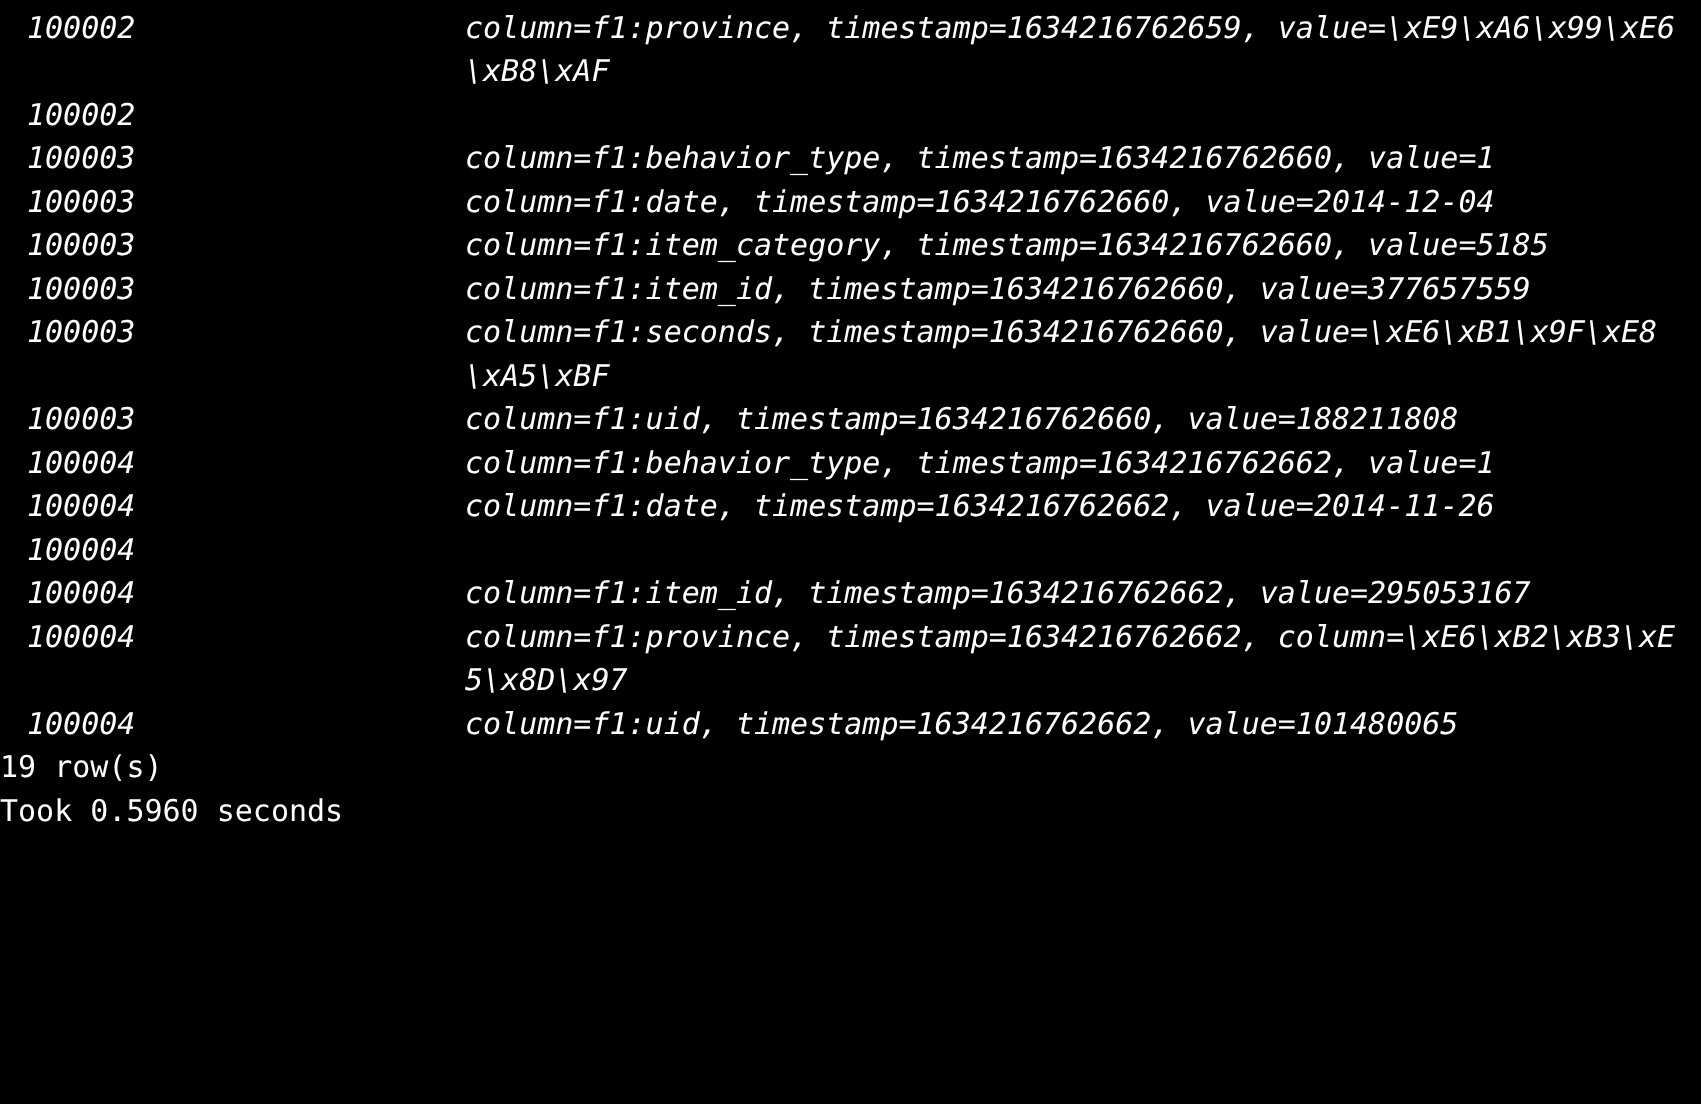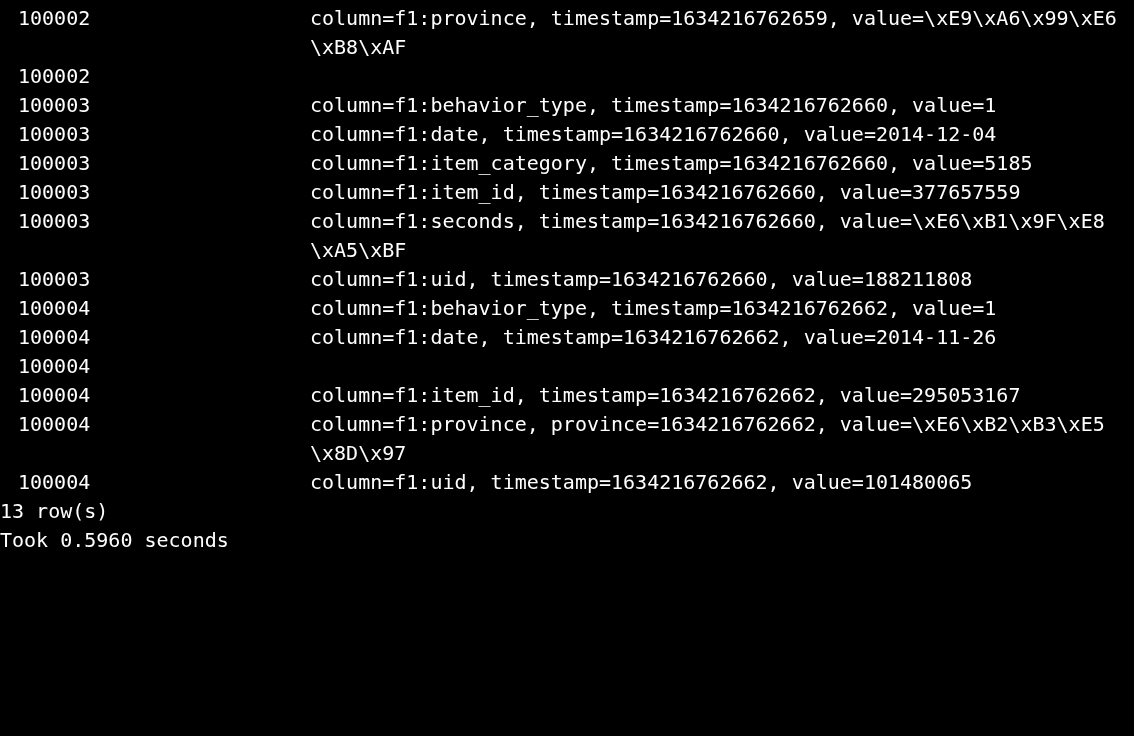--- a/index.html
+++ b/index.html
@@ -20,26 +20,28 @@
     font-weight: 500;
   }
   .row {
     display: flex;
     align-items: flex-start;
   }
   .rowkey {
     flex: 0 0 310px;
     padding-left: 18px;
     white-space: pre;
+    font-style: italic;
   }
   .cell {
     flex: 1 1 auto;
     white-space: pre-wrap;
     word-break: break-all;
     padding-right: 10px;
+    font-style: italic;
   }
   .footer {
     padding-left: 0px;
     white-space: pre;
   }
 </style>
 </head>
 <body>
 
 <div id="output">
@@ -84,22 +86,22 @@
     </div>
     <div class="row">
       <div class="rowkey">100004</div>
     </div>
     <div class="row">
       <div class="rowkey">100004</div>
       <div class="cell">column=f1:item_id, timestamp=1634216762662, value=295053167</div>
     </div>
     <div class="row">
       <div class="rowkey">100004</div>
-      <div class="cell">column=f1:province, province=1634216762662, value=\xE6\xB2\xB3\xE5\x8D\x97</div>
+      <div class="cell">column=f1:province, timestamp=1634216762662, column=\xE6\xB2\xB3\xE5\x8D\x97</div>
     </div>
     <div class="row">
       <div class="rowkey">100004</div>
       <div class="cell">column=f1:uid, timestamp=1634216762662, value=101480065</div>
     </div>
   </div>
 
-<div class="footer">13 row(s)</div>
+<div class="footer">19 row(s)</div>
 <div class="footer">Took 0.5960 seconds</div>
 
 </body></html>

